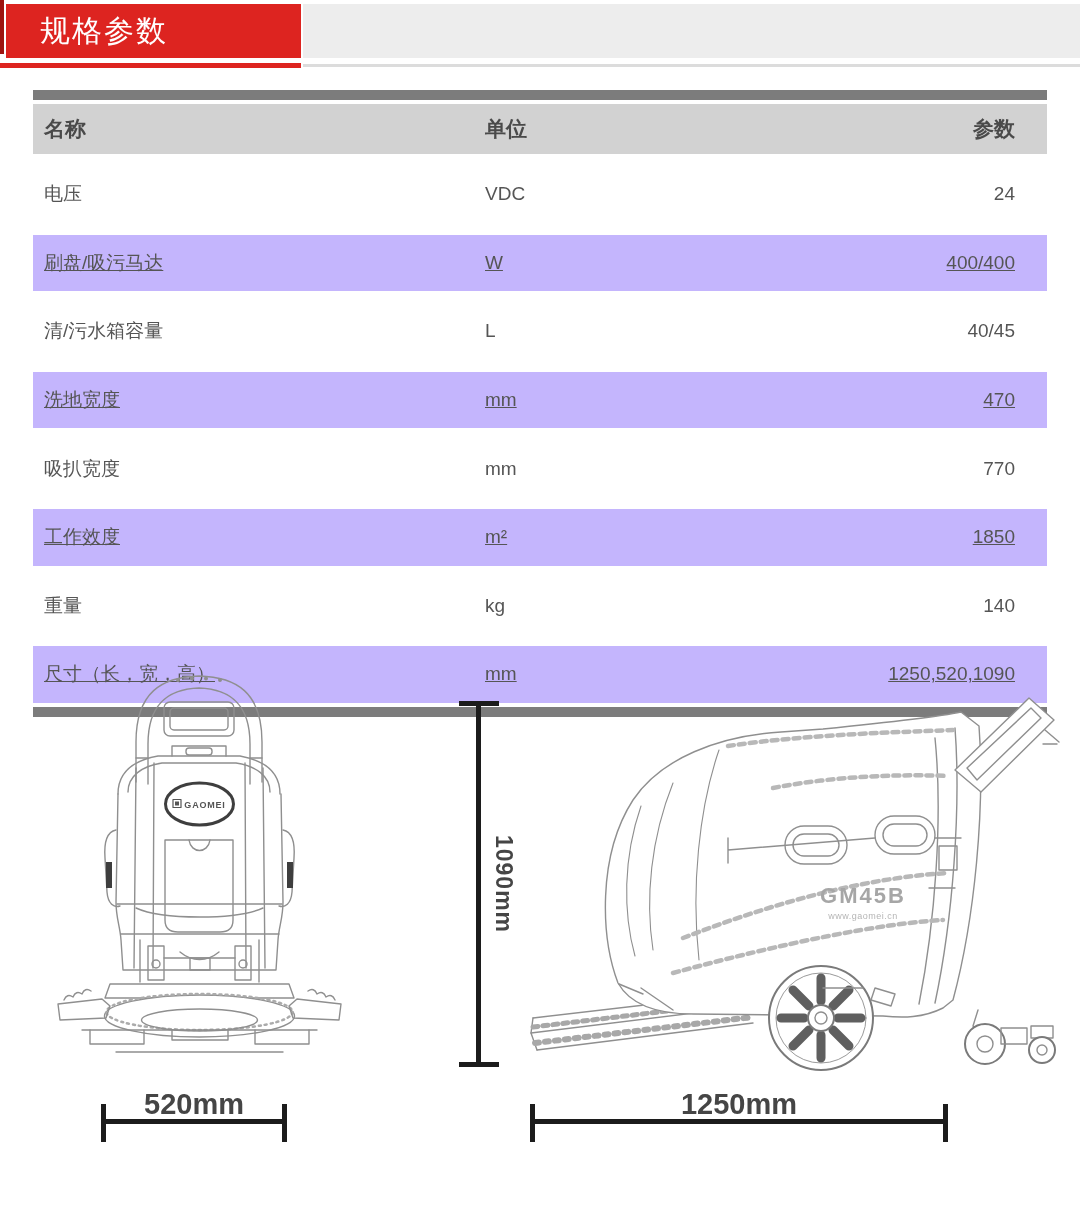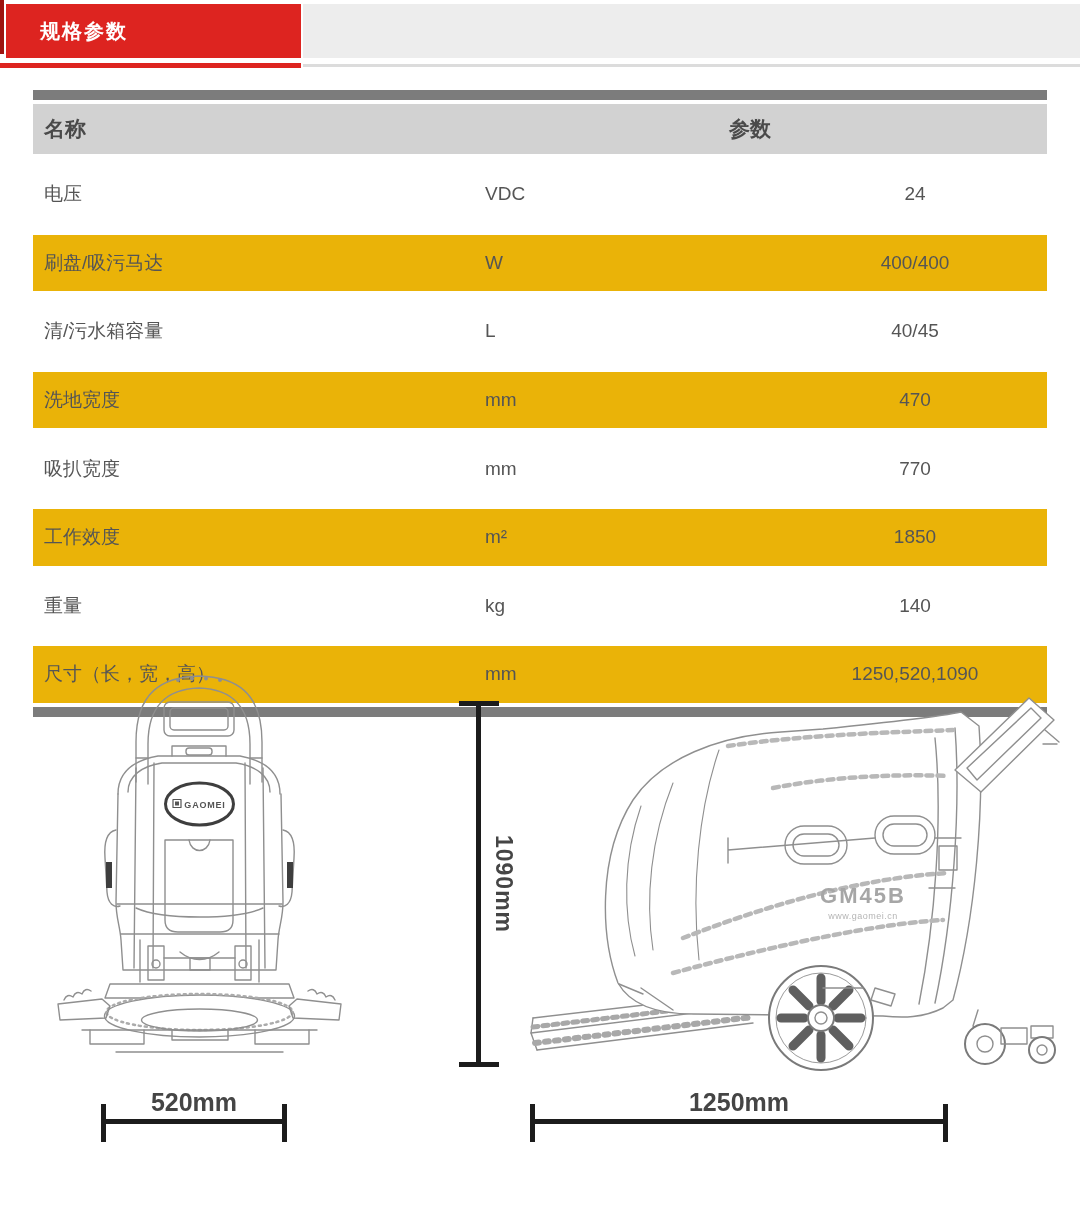--- a/index.html
+++ b/index.html
@@ -3,51 +3,51 @@
 <meta charset="utf-8">
 <style>
   html,body{margin:0;padding:0;background:#fff;}
   .page{position:relative;width:1080px;height:1226px;background:#fff;overflow:hidden;
         font-family:"Liberation Sans","DejaVu Sans",sans-serif;}
 
   
   .hdr-stripe{position:absolute;left:0;top:4;width:4px;height:54px;background:#9e130f;}
   .hdr-red{position:absolute;left:6px;top:4px;width:295px;height:54px;background:#dd2420;
            display:flex;align-items:center;}
-  .hdr-title{color:#fff;font-size:20px;font-weight:bold;padding-left:34px;letter-spacing:2px;}
+  .hdr-title{color:#fff;font-size:30px;font-weight:normal;padding-left:34px;letter-spacing:2px;}
   .hdr-gray{position:absolute;left:303px;top:4px;right:0;height:54px;background:#ededed;}
   .hdr-underline-red{position:absolute;left:0;top:63px;width:301px;height:5px;background:#dd2420;}
   .hdr-underline-gray{position:absolute;left:303px;top:64px;right:0;height:3px;background:#dcdcdc;}
 
   
   .spec{position:absolute;left:33px;top:90px;width:1014px;}
   .spec-bar{height:10px;background:#7c7c7c;}
   .spec-bar.bottom{margin-top:4px;}
   .thead{margin-top:4px;height:50px;background:#d2d2d2;display:flex;align-items:center;
          font-size:21px;font-weight:bold;color:#4a4a4a;}
   .trow{height:56.6px;display:flex;align-items:center;font-size:19px;color:#555;margin-top:12px;}
-  .trow.alt{background:#eab308;}
+  .trow.alt{background:#c4b5fd;text-decoration:underline;}
   .c1{width:452px;padding-left:11px;box-sizing:border-box;}
   .c2{width:330px;}
-  .c3{flex:1;text-align:center;padding-right:32px;}
+  .c3{flex:1;text-align:right;padding-right:32px;}
 
   
   .fig{position:absolute;}
   .fig svg{display:block;}
 
   .vdim{position:absolute;left:459px;top:701px;width:40px;height:366px;}
   .vdim .tick{position:absolute;left:0;width:40px;height:5px;background:#1c1c1c;}
   .vdim .tick.t{top:0;} .vdim .tick.b{bottom:0;}
   .vdim .line{position:absolute;left:17px;top:2px;bottom:2px;width:5px;background:#1c1c1c;}
   .vdim .lbl{position:absolute;left:31px;top:50%;transform:translateY(-50%);
              writing-mode:vertical-rl;font-size:23px;font-weight:bold;color:#454545;letter-spacing:1px;}
 
   .hdim{position:absolute;height:50px;}
   .hdim .lbl{position:absolute;top:-4px;left:0;right:0;text-align:center;
-             font-size:25px;font-weight:bold;color:#454545;}
+             font-size:29px;font-weight:bold;color:#454545;}
   .hdim .tick{position:absolute;top:12px;width:5px;height:38px;background:#1c1c1c;}
   .hdim .tick.l{left:0;} .hdim .tick.r{right:0;}
   .hdim .line{position:absolute;top:27px;left:2px;right:2px;height:5px;background:#1c1c1c;}
   .hdim-520{left:101px;top:1092px;width:186px;}
   .hdim-1250{left:530px;top:1092px;width:418px;}
 </style>
 </head>
 <body>
 
 <div class="page">
@@ -57,20 +57,21 @@
     <span class="hdr-title">规格参数</span>
   </div>
   <div class="hdr-gray"></div>
   <div class="hdr-underline-red"></div>
   <div class="hdr-underline-gray"></div>
 
   <div class="spec">
     <div class="spec-bar"></div>
     <div class="thead">
       <div class="c1">名称</div>
+      <div class="c2">单位</div>
       <div class="c3">参数</div>
     </div>
     <div class="trow">
       <div class="c1">电压</div>
       <div class="c2">VDC</div>
       <div class="c3">24</div>
     </div>
     <div class="trow alt">
       <div class="c1">刷盘/吸污马达</div>
       <div class="c2">W</div>

